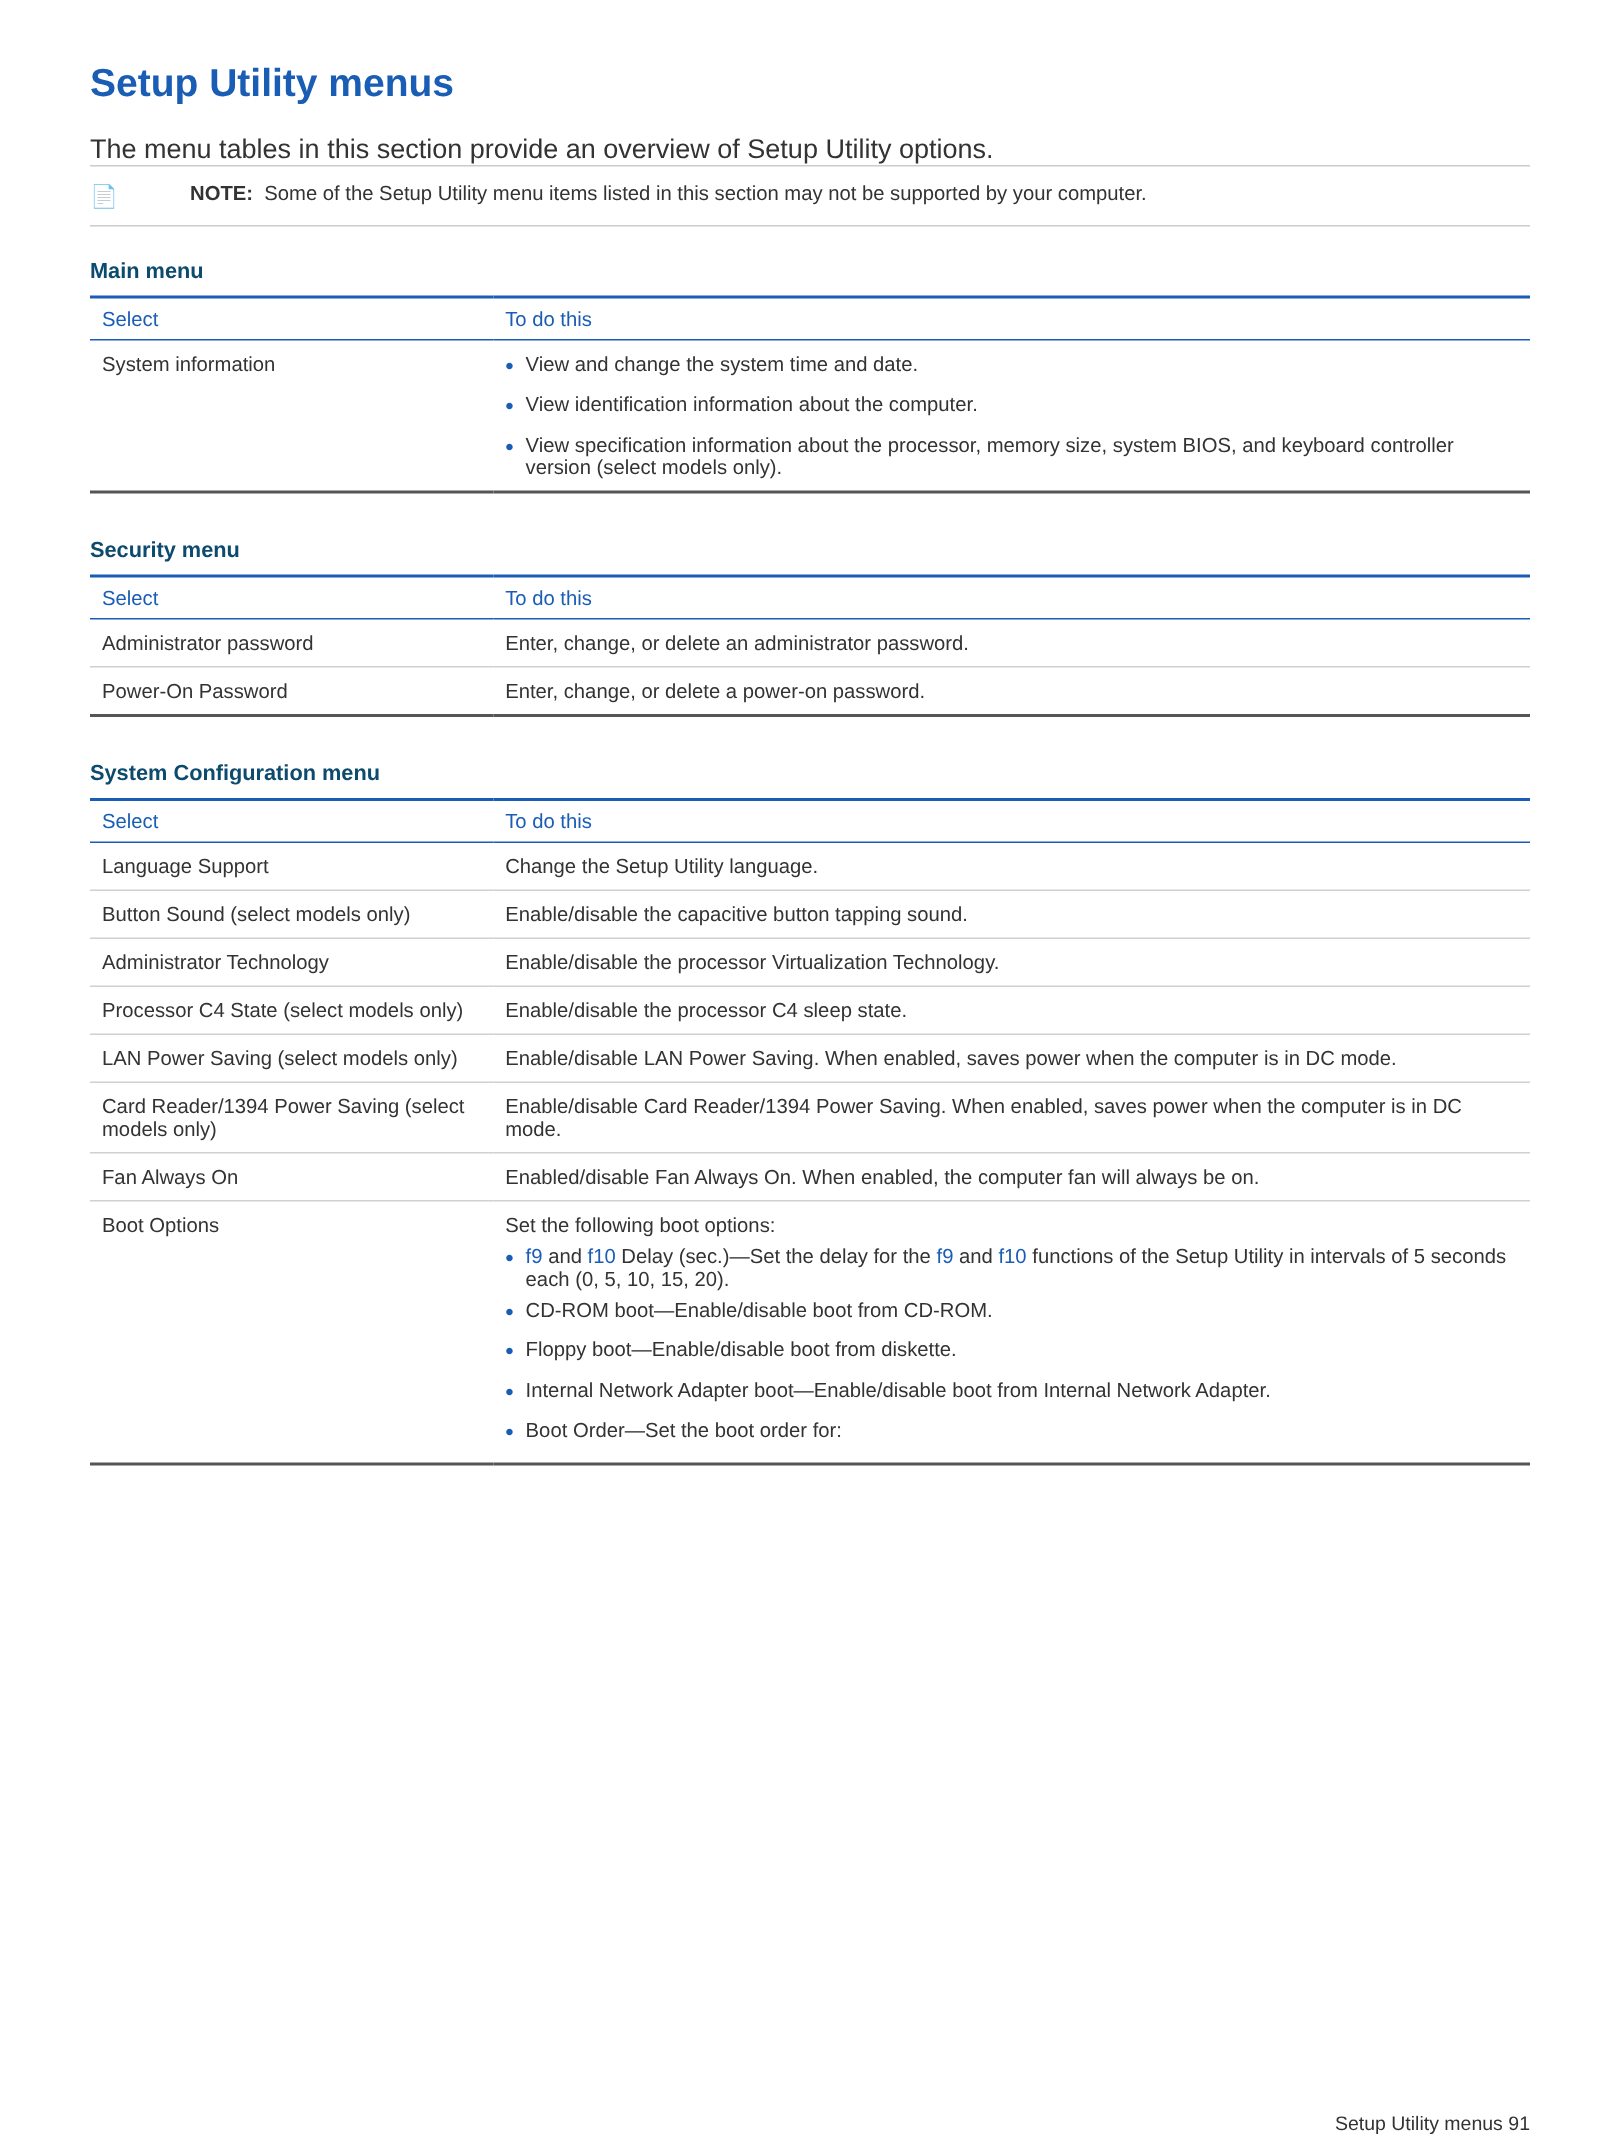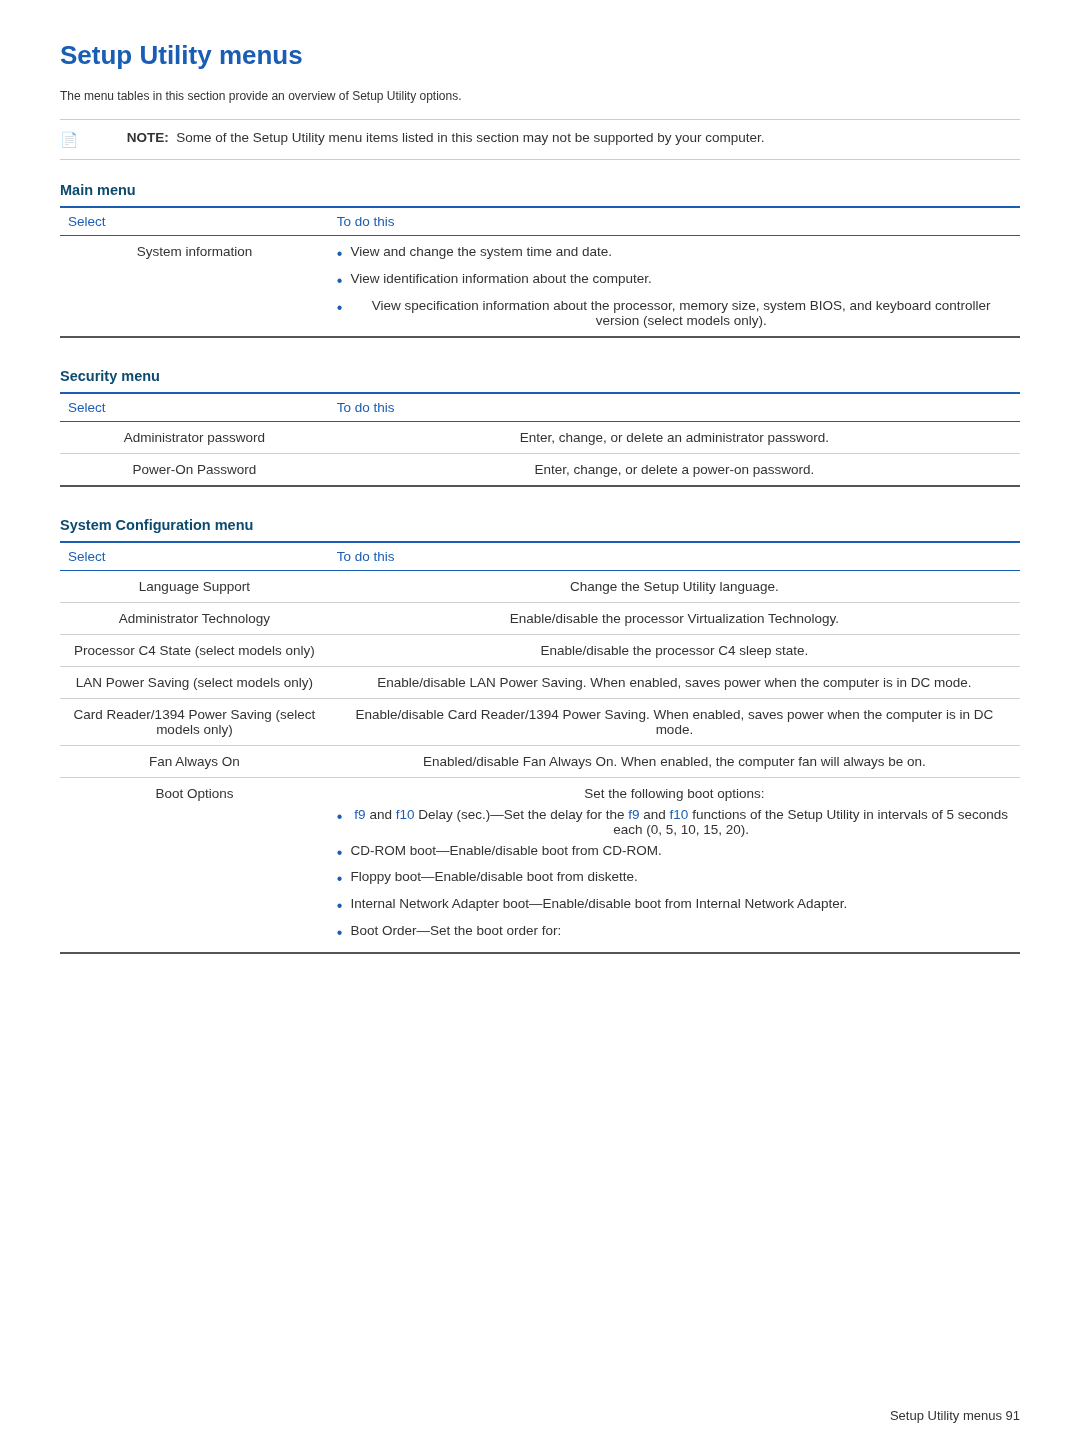--- a/index.html
+++ b/index.html
@@ -12,22 +12,21 @@
       max-width: 1080px;
       min-height: 1437px;
     }
     h1.page-title {
       color: #1a5db5;
       font-size: 26px;
       font-weight: bold;
       margin-bottom: 18px;
     }
     .intro-text {
-      font-size: 12px;
-      margin-bottom: 16px;
+      font-size: 18px;
       color: #333;
     }
     .note-box {
       border-top: 1px solid #ccc;
       border-bottom: 1px solid #ccc;
       padding: 10px 0;
       margin-bottom: 22px;
       display: flex;
       align-items: flex-start;
       gap: 8px;
@@ -78,21 +77,20 @@
       border-bottom: 1px solid #d0d0d0;
     }
     .menu-table tbody tr:last-child {
       border-bottom: 2px solid #555;
     }
     .menu-table td {
       padding: 8px 8px;
       vertical-align: top;
       font-size: 13.5px;
       color: #333;
-      text-align: center;
     }
     .bullet-list {
       list-style: none;
       padding: 0;
       margin: 0;
     }
     .bullet-list li {
       display: flex;
       align-items: flex-start;
       gap: 8px;
@@ -197,20 +195,24 @@
         <th>Select</th>
         <th>To do this</th>
       </tr>
     </thead>
     <tbody>
       <tr>
         <td>Language Support</td>
         <td>Change the Setup Utility language.</td>
       </tr>
       <tr>
+        <td>Button Sound (select models only)</td>
+        <td>Enable/disable the capacitive button tapping sound.</td>
+      </tr>
+      <tr>
         <td>Administrator Technology</td>
         <td>Enable/disable the processor Virtualization Technology.</td>
       </tr>
       <tr>
         <td>Processor C4 State (select models only)</td>
         <td>Enable/disable the processor C4 sleep state.</td>
       </tr>
       <tr>
         <td>LAN Power Saving (select models only)</td>
         <td>Enable/disable LAN Power Saving. When enabled, saves power when the computer is in DC mode.</td>

